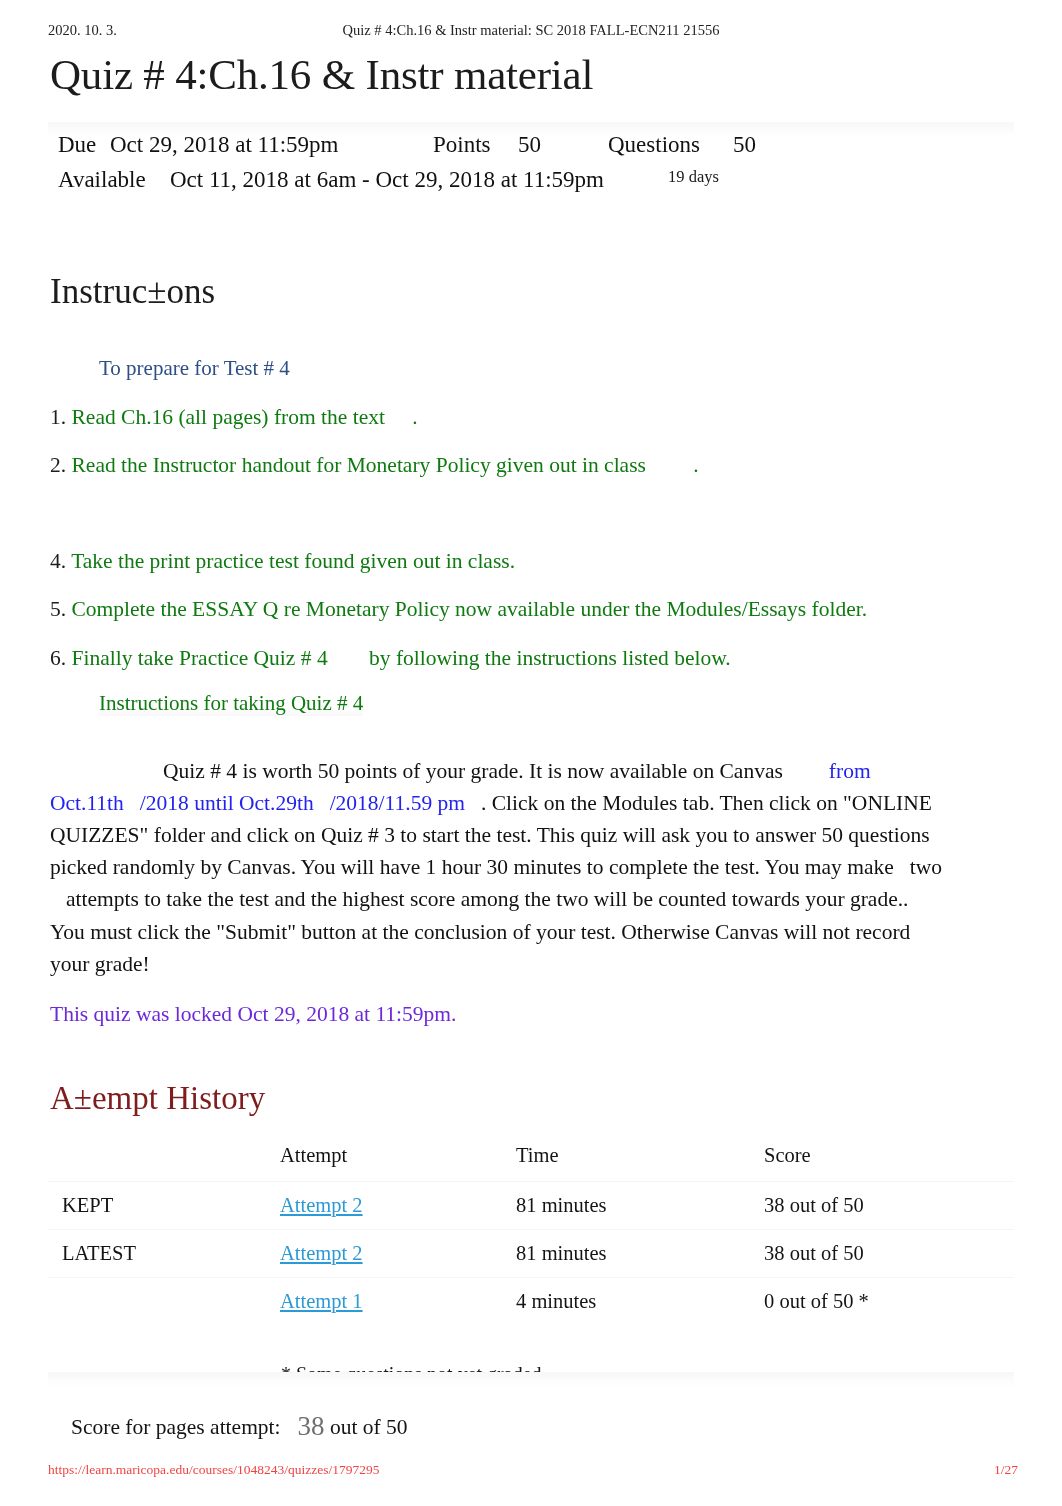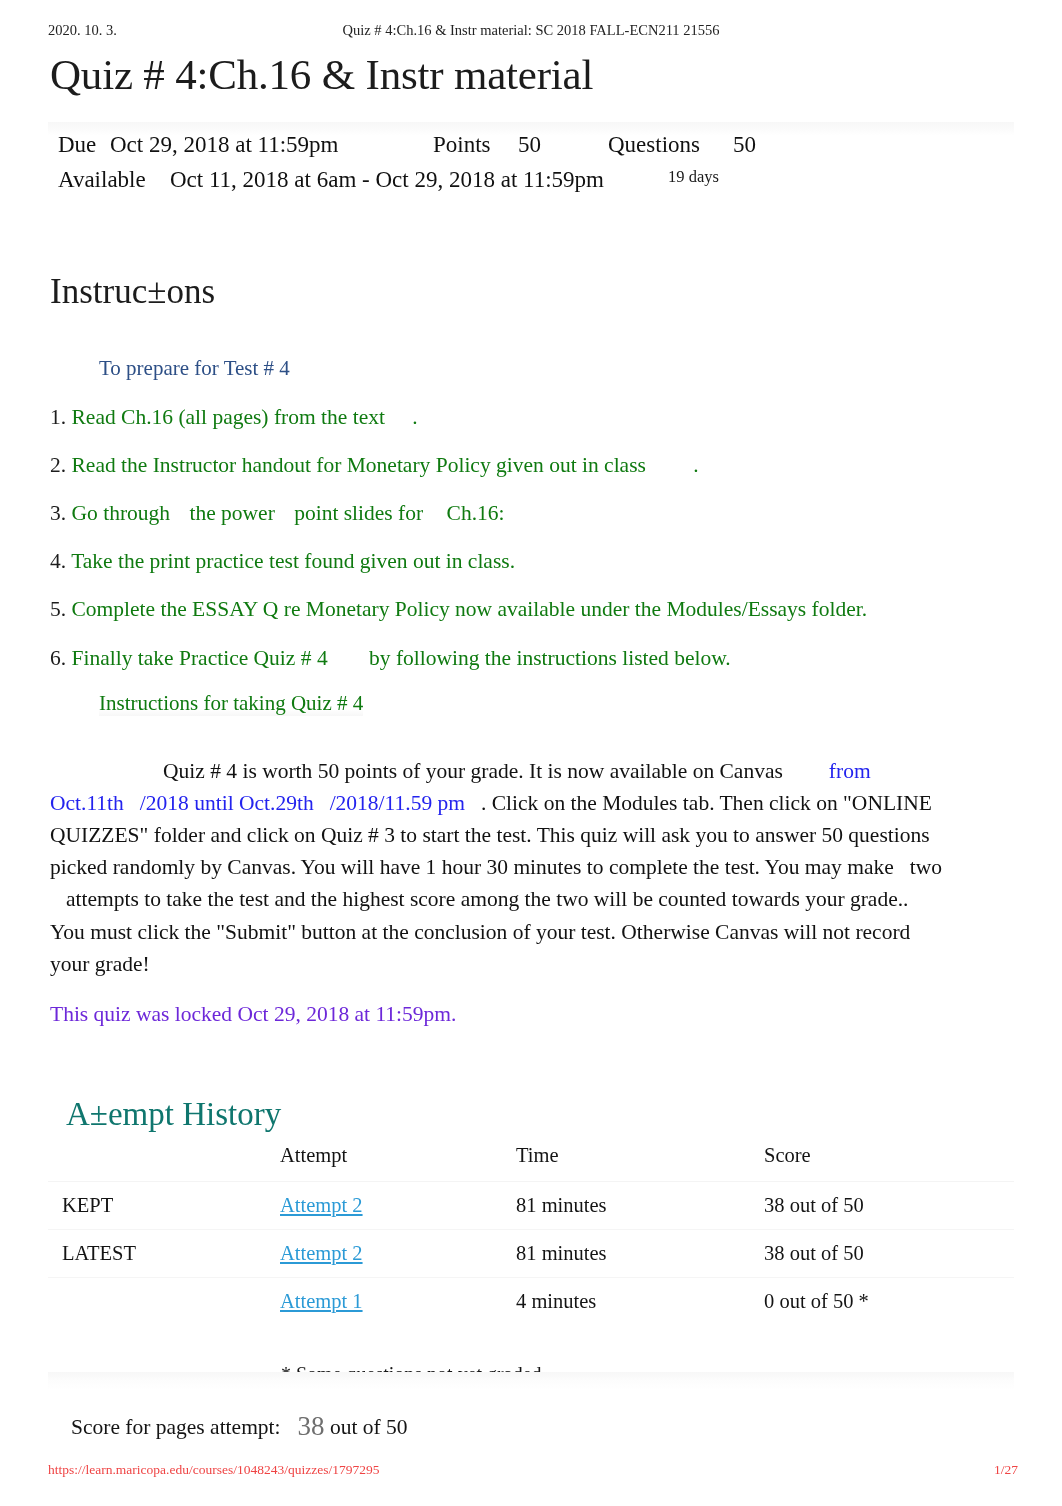--- a/index.html
+++ b/index.html
@@ -166,24 +166,24 @@
     font-size: 21.5px;
     color: #6d28d9;
     white-space: nowrap;
   }
 
   
   .h-attempt {
     position: absolute;
     left: 50px;
     top: 1080px;
-    margin: 16px;
+    margin: 0;
     font-size: 33px;
     font-weight: normal;
-    color: #0f766e;
+    color: #7f1d1d;
     white-space: nowrap;
   }
 
   .attempt-table {
     position: absolute;
     left: 48px;
     top: 1140px;
     width: 966px;
     border-collapse: collapse;
     font-size: 20.5px;
@@ -294,27 +294,20 @@
     <span>Read Ch.16 (all pages) from the text</span>
     <span class="gap" style="width:22px"></span><span>.</span>
   </div>
 
   <div class="ol-item li2">
     <span class="num">2.</span>
     <span>Read the Instructor handout for Monetary Policy given out in class</span>
     <span class="gap" style="width:42px"></span><span>.</span>
   </div>
 
-  <div class="ol-item li3">
-    <span class="num">3.</span>
-    <span>Go through</span>
-    <span class="gap" style="width:14px"></span><span>the power</span>
-    <span class="gap" style="width:14px"></span><span>point slides for</span>
-    <span class="gap" style="width:18px"></span><span>Ch.16:</span>
-  </div>
 
   <div class="ol-item li4">
     <span class="num">4.</span>
     <span>Take the print practice test found given out in class.</span>
   </div>
 
   <div class="ol-item li5">
     <span class="num">5.</span>
     <span>Complete the ESSAY Q re Monetary Policy now available under the Modules/Essays folder.</span>
   </div>

